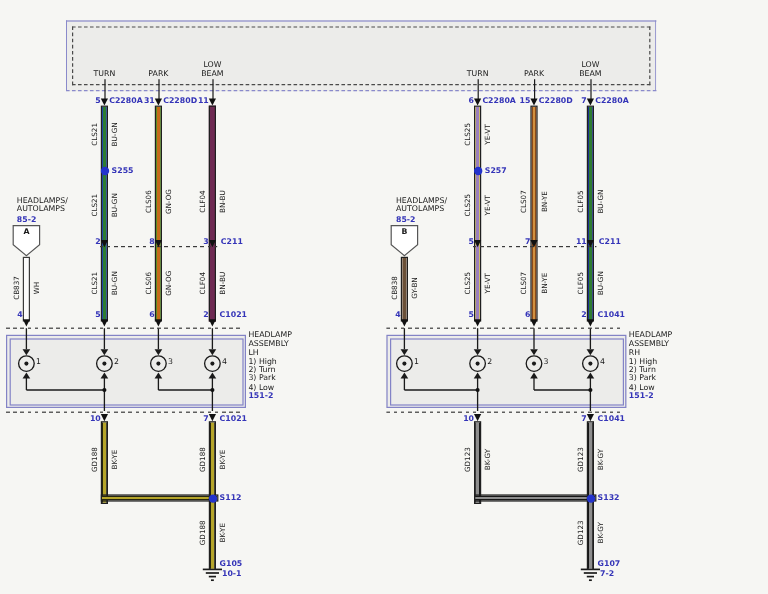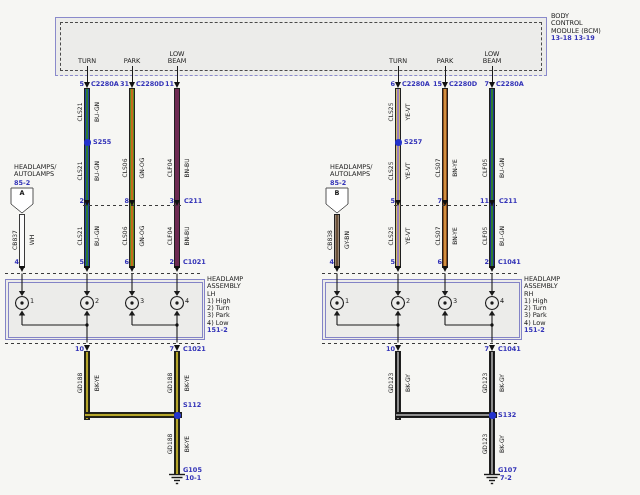--- a/index.html
+++ b/index.html
@@ -30,26 +30,20 @@
 </style>
 </head>
 <body>
 
 <div id="stage">
 
   <div id="bcm-box">
       <div class="in"></div>
     </div>
 
-  <div class="lblock" style="left:551px;top:13px;">
-    <div>BODY</div>
-    <div>CONTROL</div>
-    <div>MODULE (BCM)</div>
-    <div class="blue b">13-18 13-19</div>
-  </div>
 
 <div class="box" style="left: 5px; top: 279px; width: 198px; height: 59px;">
       <div class="in"></div>
     </div>
     <div class="box" style="left: 322px; top: 279px; width: 198px; height: 59px;">
       <div class="in"></div>
     </div>
     <svg width="640" height="495">
       <path d="M 11 188 L 33 188 L 33 204 L 22 213 L 11 204 Z" fill="#ffffff" stroke="#555" stroke-width="1"></path>
       <path d="M 326 188 L 348 188 L 348 204 L 337 213 L 326 204 Z" fill="#ffffff" stroke="#555" stroke-width="1"></path>
@@ -203,21 +197,21 @@
     <div class="dash" style="left: 394px; top: 204.5px; width: 103px;"></div>
     <div class="pin r" style="left: 395px; top: 197px;">5</div>
     <div class="pin r" style="left: 442px; top: 197px;">7</div>
     <div class="pin r" style="left: 489px; top: 197px;">11</div>
     <div class="pin" style="left: 499px; top: 197px;">C211</div>
     <div class="splice" style="left: 83.5px; top: 138.5px;"></div>
     <div class="pin" style="left: 93px; top: 138px;">S255</div>
     <div class="splice" style="left: 394.5px; top: 138.5px;"></div>
     <div class="pin" style="left: 404px; top: 138px;">S257</div>
     <div class="splice" style="left: 173.5px; top: 411.5px;"></div>
-    <div class="pin" style="left: 183px; top: 401px;">S112</div>
+    <div class="pin" style="left: 183px; top: 411px;">S112</div>
     <div class="splice" style="left: 488.5px; top: 411.5px;"></div>
     <div class="pin" style="left: 498px; top: 411px;">S132</div>
     <div class="txt" style="left: 14px; top: 164px;">HEADLAMPS/</div>
     <div class="txt" style="left: 14px; top: 171.2px;">AUTOLAMPS</div>
     <div class="pin" style="left: 14px; top: 178.5px;">85-2</div>
     <div class="txt cx b" style="left: 22px; top: 190px;">A</div>
     <div class="wire" style="left: 19px; top: 214px; width: 4px; height: 52px; background: rgb(251, 251, 251); border-color: rgb(58, 58, 58);"></div>
     <div class="vtxt" style="left: 14px; top: 240px;">CB837</div>
     <div class="vtxt" style="left: 31px; top: 240px;">WH</div>
     <div class="arrow" style="left: 18.5px; top: 266px;"></div>

